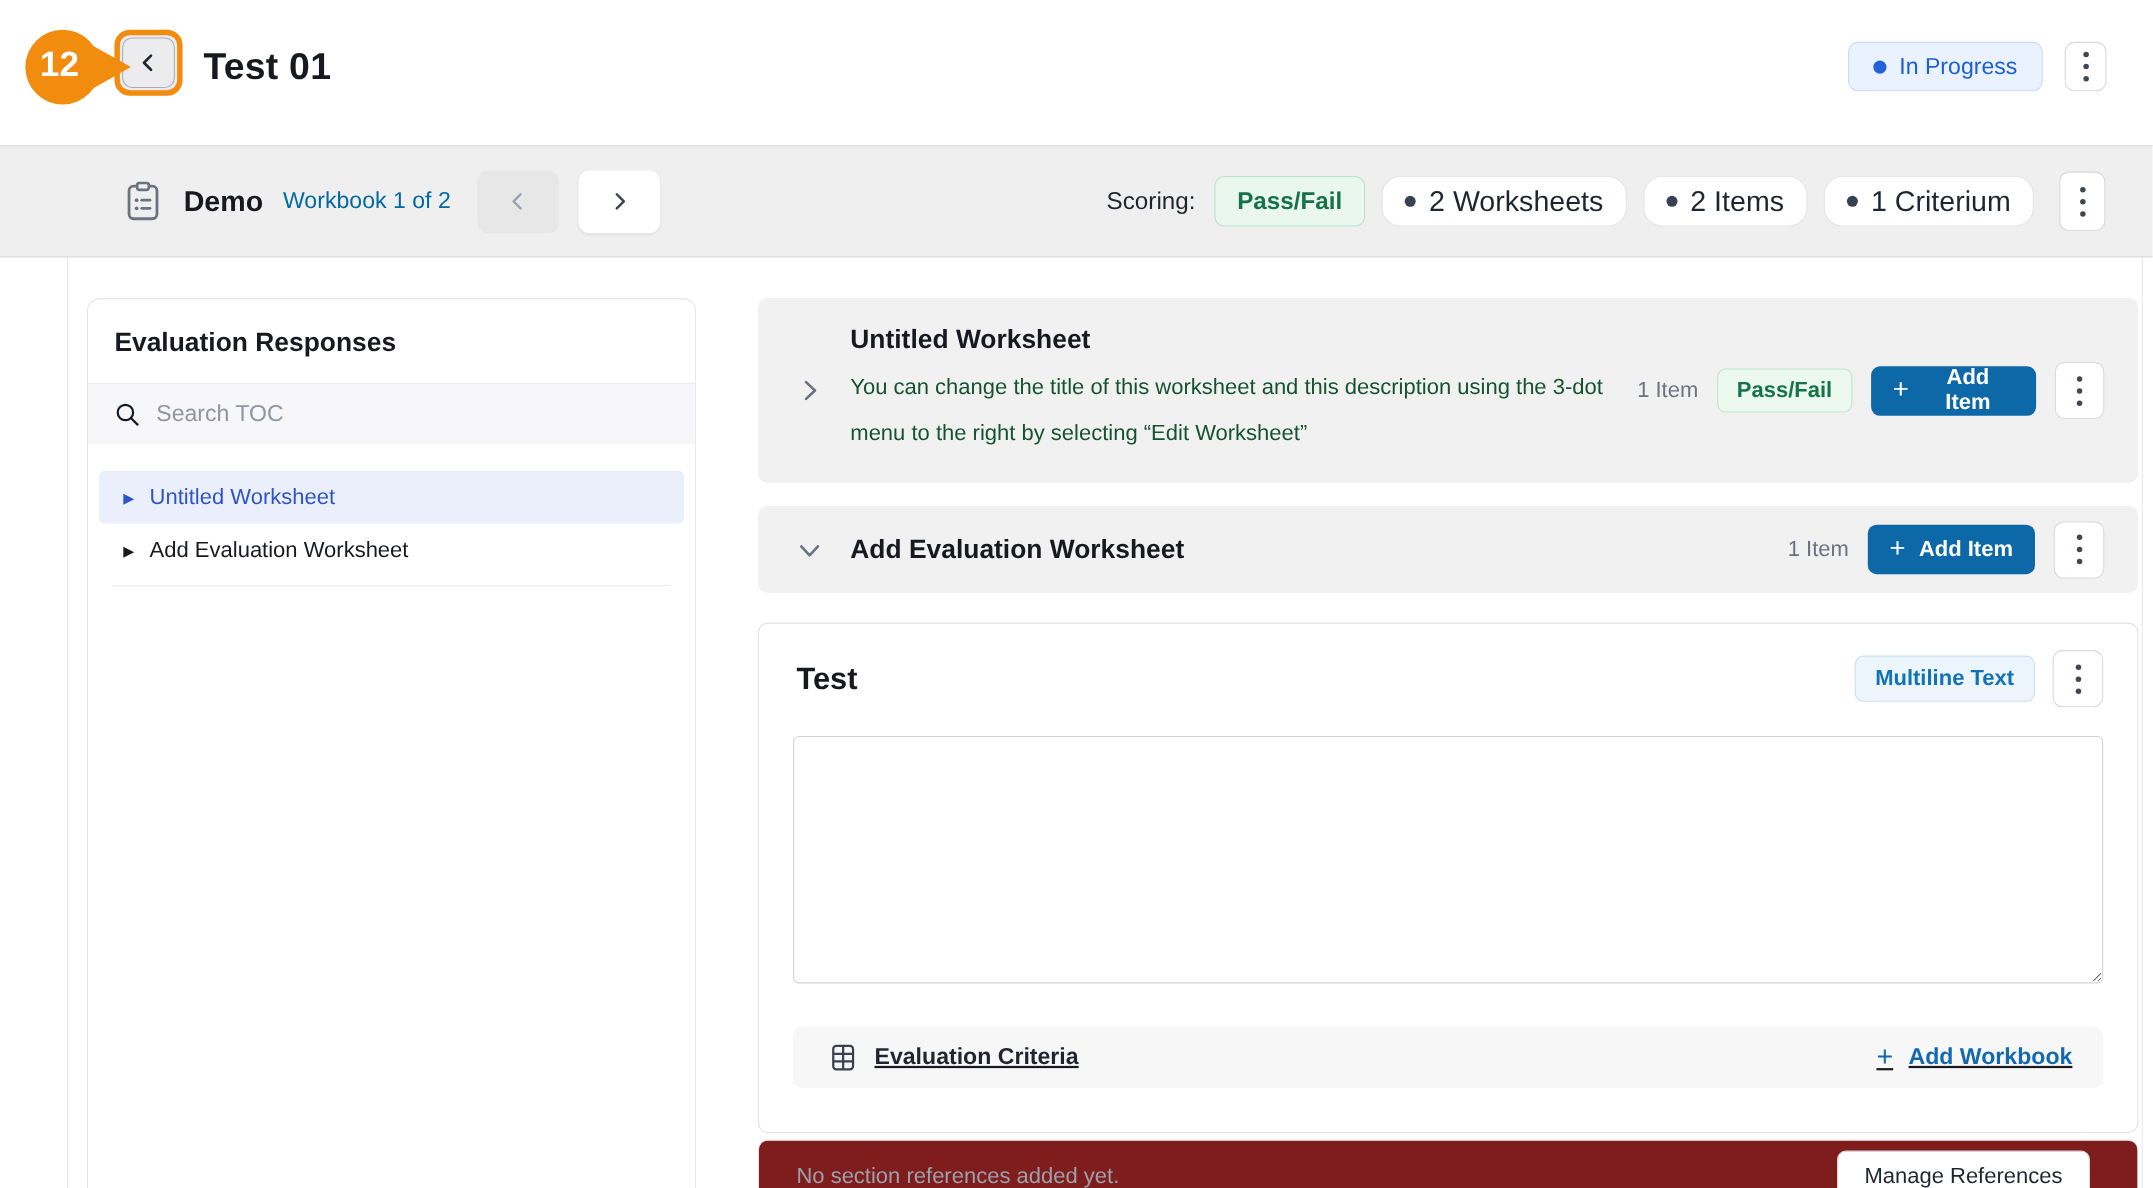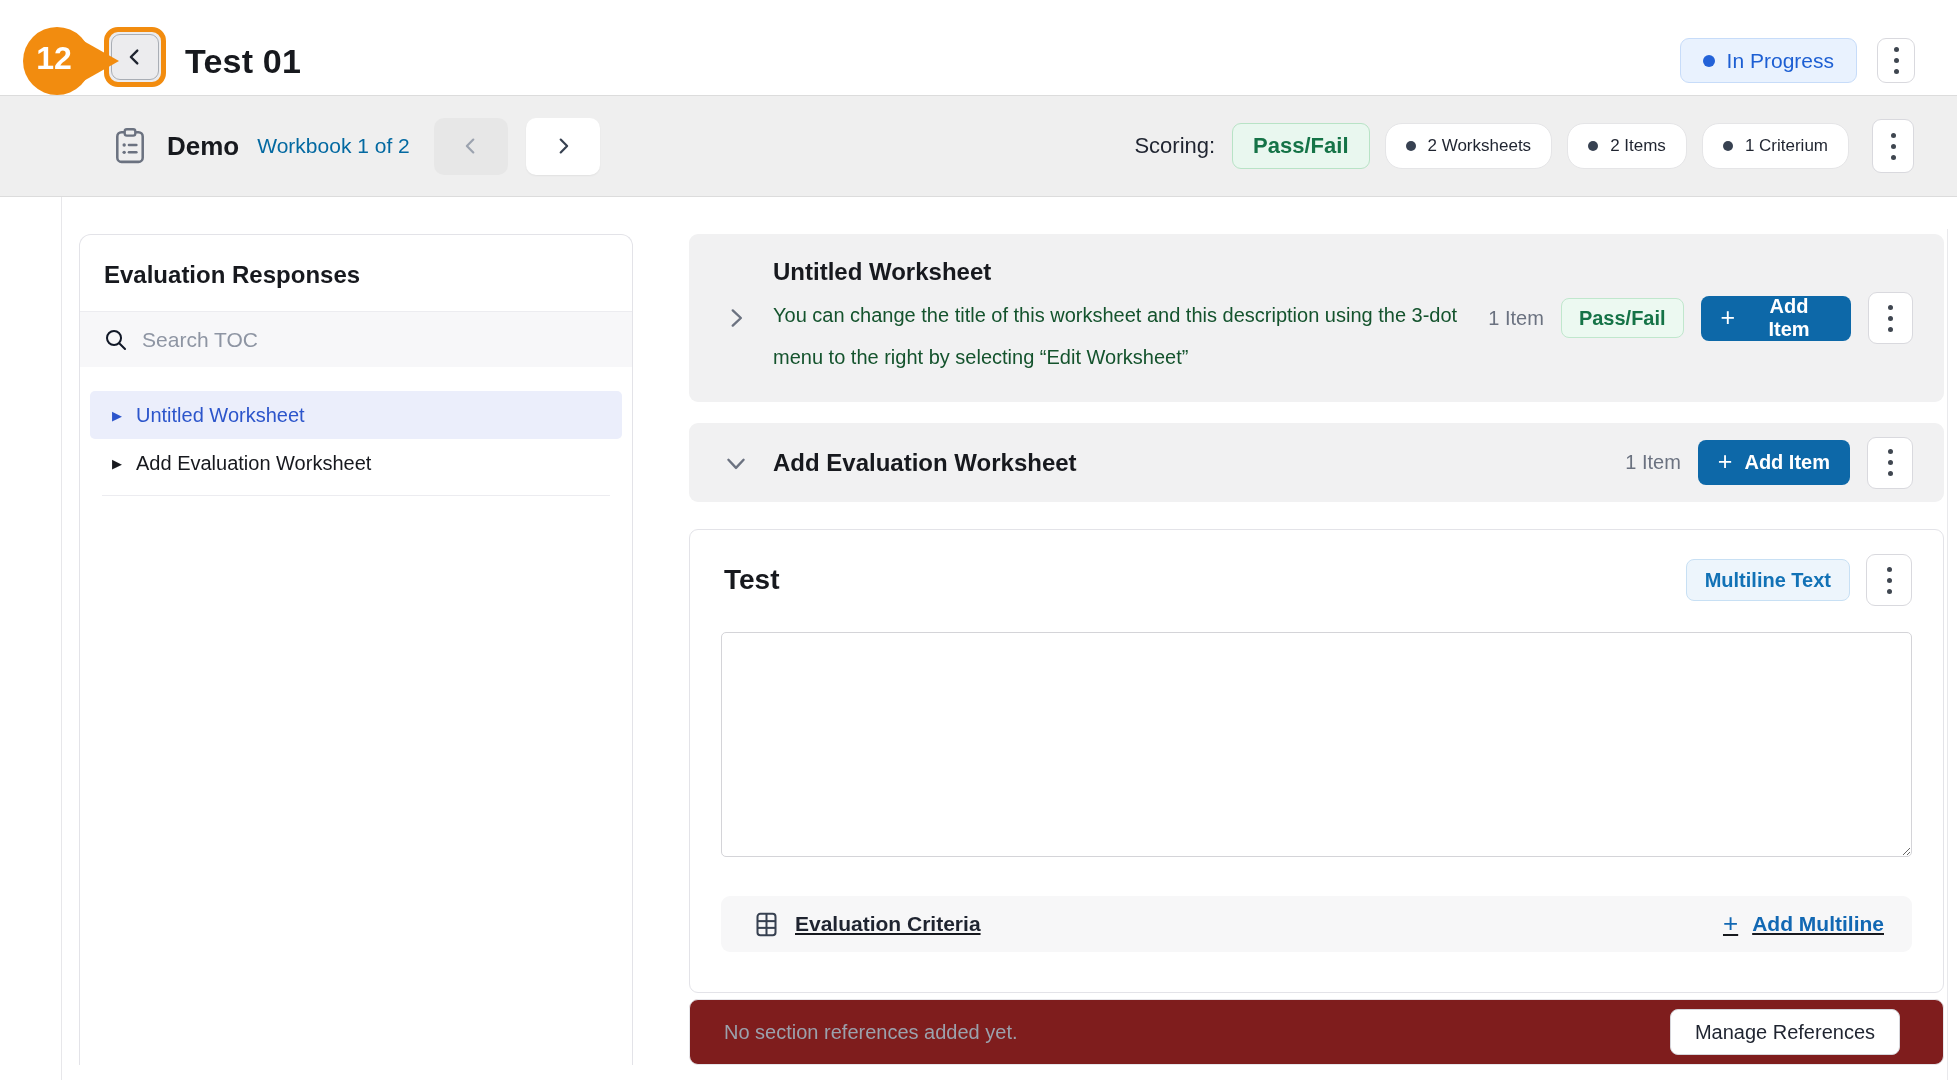--- a/index.html
+++ b/index.html
@@ -4,21 +4,21 @@
 <style>
   * { margin:0; padding:0; box-sizing:border-box; }
   html,body { width:1957px; height:1080px; background:#fff; font-family:"Liberation Sans", sans-serif; color:#17191e; overflow:hidden; }
   .page { position:relative; width:1957px; height:1080px; }
 
   
   .page-left-border { position:absolute; left:61px; top:0; width:1px; height:1080px; background:#e7e7ea; z-index:0; }
   .content-right-border { position:absolute; left:1947px; top:229px; width:1px; height:851px; background:#e9e9ec; }
 
   
-  .topbar { position:relative; height:95px; background:#fff; z-index:2; }
+  .topbar { position:relative; height:132px; background:#fff; z-index:2; }
   .annotation-balloon { position:absolute; left:2px; top:24px; width:120px; height:74px; z-index:5; }
   .annotation-num { position:absolute; left:24px; top:40px; width:60px; text-align:center; font-size:32px; font-weight:700; color:#fff; z-index:6; }
   .back-ring { position:absolute; left:104px; top:27px; width:62px; height:60px; border:5px solid #F28C0F; border-radius:14px; background:#ececee; display:flex; align-items:center; justify-content:center; z-index:4; }
   .back-btn { width:48px; height:46px; background:#ececee; border:1px solid #a9aeb5; border-radius:9px; display:flex; align-items:center; justify-content:center; cursor:pointer; }
   .page-title { position:absolute; left:185px; top:42px; font-size:34px; font-weight:700; letter-spacing:.2px; }
   .topbar-right { position:absolute; right:42px; top:38px; display:flex; align-items:center; gap:20px; }
   .status-badge { display:flex; align-items:center; gap:12px; height:45px; padding:0 22px; background:#e9f2fe; border:1px solid #c7dcf9; border-radius:9px; }
   .status-dot { width:12px; height:12px; border-radius:50%; background:#2362d8; }
   .status-badge span.lbl { font-size:21px; color:#1d5fd3; }
   .kebab-btn { width:38px; height:45px; background:#fff; border:1px solid #d9d9de; border-radius:9px; display:flex; flex-direction:column; align-items:center; justify-content:center; gap:6px; cursor:pointer; }
@@ -27,21 +27,21 @@
   
   .workbook-bar { position:relative; height:102px; background:#efefef; border-top:1px solid #dcdcdc; border-bottom:1px solid #dcdcdc; display:flex; align-items:center; padding:0 43px 0 115px; z-index:2; }
   .wb-name { font-size:26px; font-weight:700; margin-left:22px; }
   .wb-pagination { font-size:21px; color:#0369a1; margin-left:18px; }
   .wb-nav-btn { width:74px; height:57px; border:none; border-radius:10px; display:flex; align-items:center; justify-content:center; cursor:pointer; }
   .wb-prev { background:#e7e7e7; margin-left:24px; }
   .wb-next { background:#ffffff; margin-left:18px; box-shadow:0 1px 2px rgba(0,0,0,.06); }
   .wb-right { margin-left:auto; display:flex; align-items:center; gap:15px; }
   .scoring-label { font-size:22px; color:#1f2430; margin-right:2px;text-align:right; }
   .passfail-badge { height:46px; padding:0 20px; display:flex; align-items:center; background:#e9f7ef; border:1px solid #b8e3c6; border-radius:9px; font-size:22px; font-weight:700; color:#157347; }
-  .stat-pill { height:46px; padding:0 20px; display:flex; align-items:center; gap:12px; background:#fff; border:1px solid #e5e5e7; border-radius:17px; font-size:17px; color:#1f2430; }
+  .stat-pill { height:46px; padding:0 20px; display:flex; align-items:center; gap:12px; background:#fff; border:1px solid #e5e5e7; border-radius:17px; font-size:26px; color:#1f2430; }
   .stat-pill i { width:10px; height:10px; border-radius:50%; background:#374151; }
   .wb-kebab { margin-left:8px; height:54px; width:42px; }
 
   
   .content { position:relative; margin-left:61px; width:1886px; display:flex; padding:37px 0 0 18px; z-index:1; }
 
   
   .sidebar { width:554px; min-height:814px; background:#fff; border:1px solid #e3e3e8; border-bottom:none; border-radius:12px 12px 0 0; overflow:hidden; }
   .sidebar h2 { font-size:24px; font-weight:700; padding:26px 24px 22px 24px; }
   .sb-search { height:56px; background:#f7f7f9; border-top:1px solid #ececf0; display:flex; align-items:center; padding:0 24px; gap:14px; }
@@ -264,21 +264,21 @@
         <div class="criteria-row">
           <svg width="27" height="27" viewBox="0 0 24 24">
             <rect x="4" y="2.5" width="16" height="19" rx="2.5" fill="none" stroke="#374151" stroke-width="1.8"></rect>
             <line x1="4" y1="9" x2="20" y2="9" stroke="#374151" stroke-width="1.8"></line>
             <line x1="4" y1="15" x2="20" y2="15" stroke="#374151" stroke-width="1.8"></line>
             <line x1="12" y1="2.5" x2="12" y2="21.5" stroke="#374151" stroke-width="1.8"></line>
           </svg>
           <span class="criteria-label">Evaluation Criteria</span>
           <span class="add-criteria">
             <span class="plus">+</span>
-            <span class="lbl">Add Multiline</span>
+            <span class="lbl">Add Workbook</span>
           </span>
         </div>
       </section>
 
       <section class="refs-bar">
         <span class="refs-empty">No section references added yet.</span>
         <button class="manage-refs-btn">Manage References</button>
       </section>
 
     </main>

